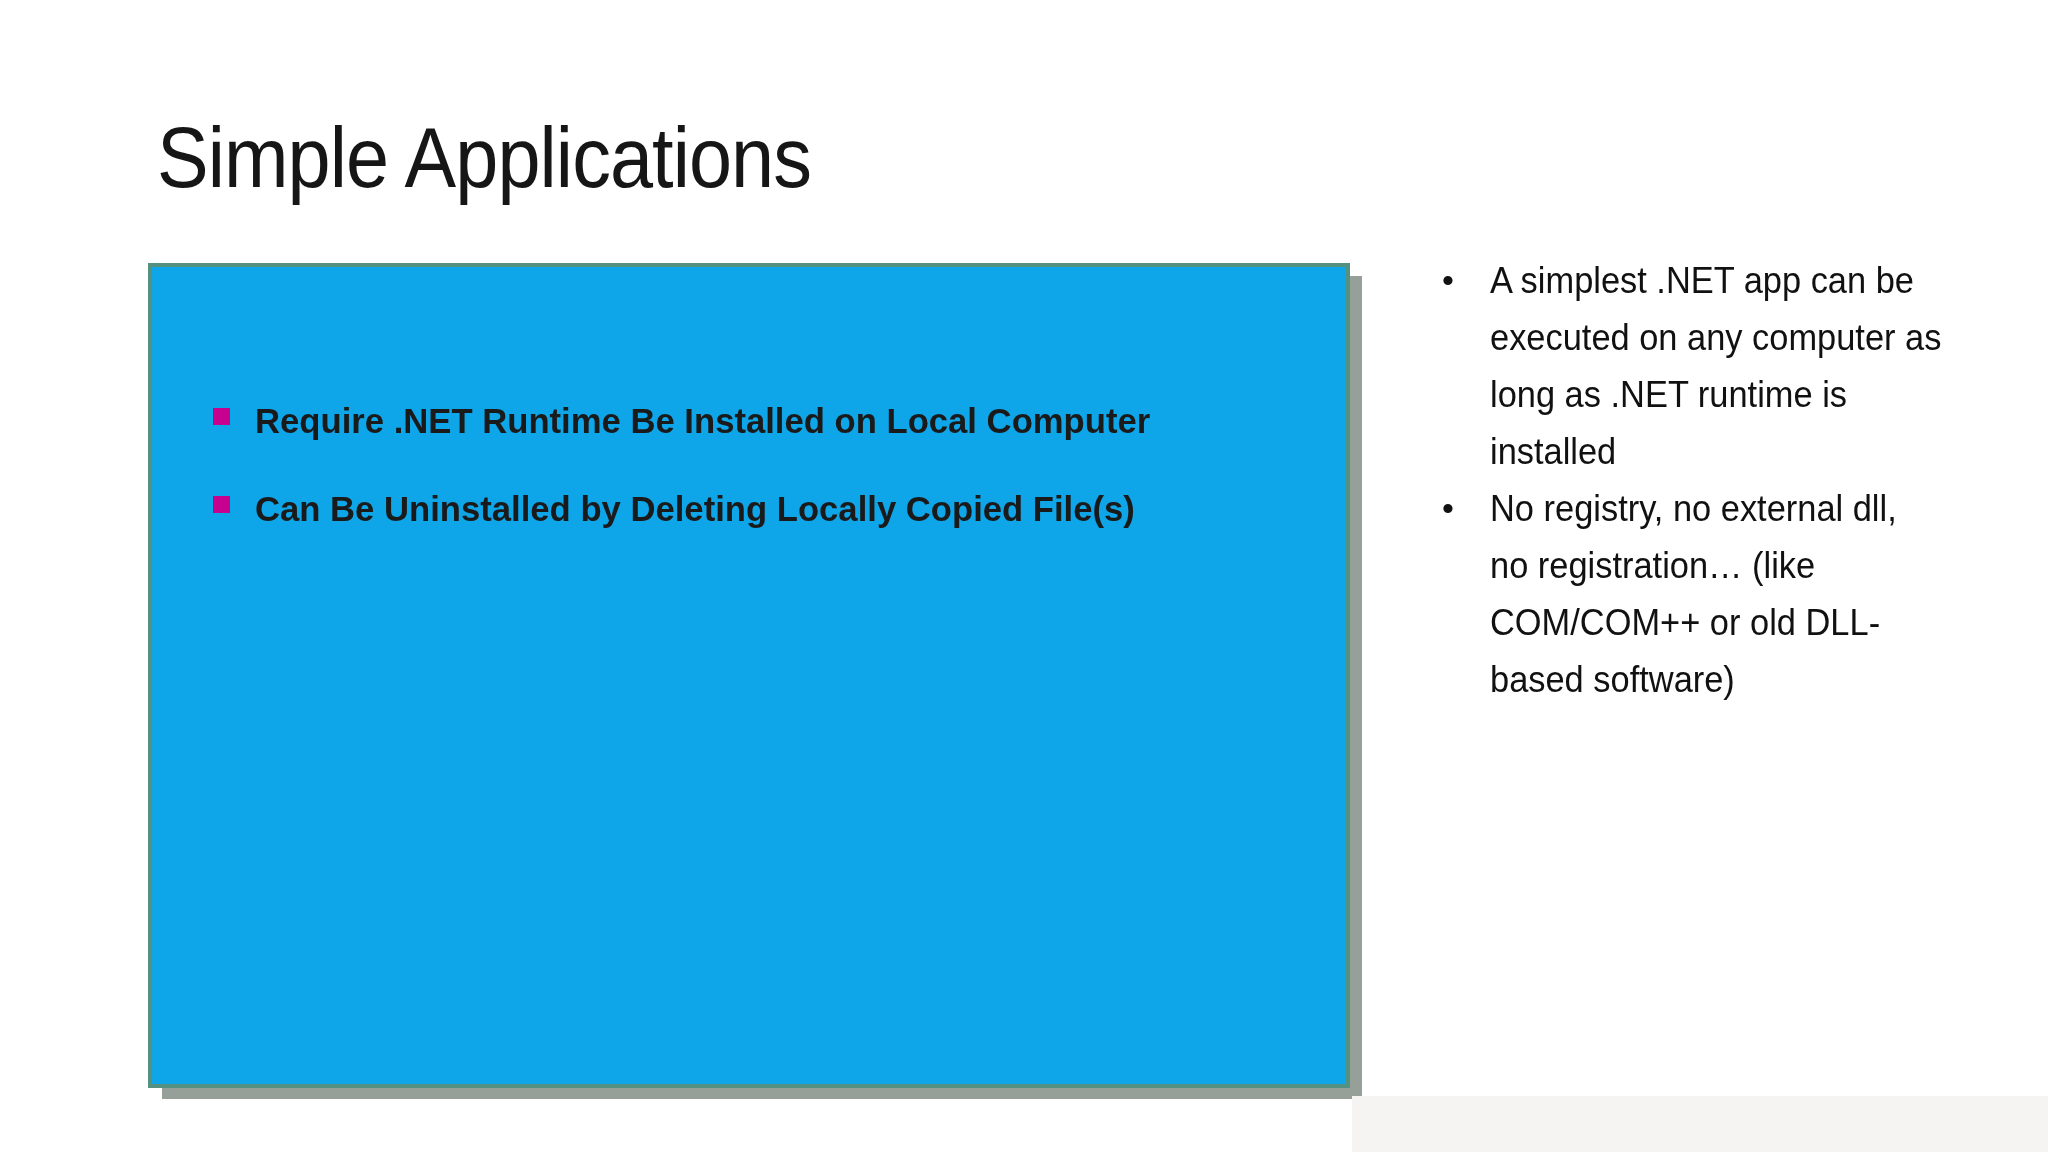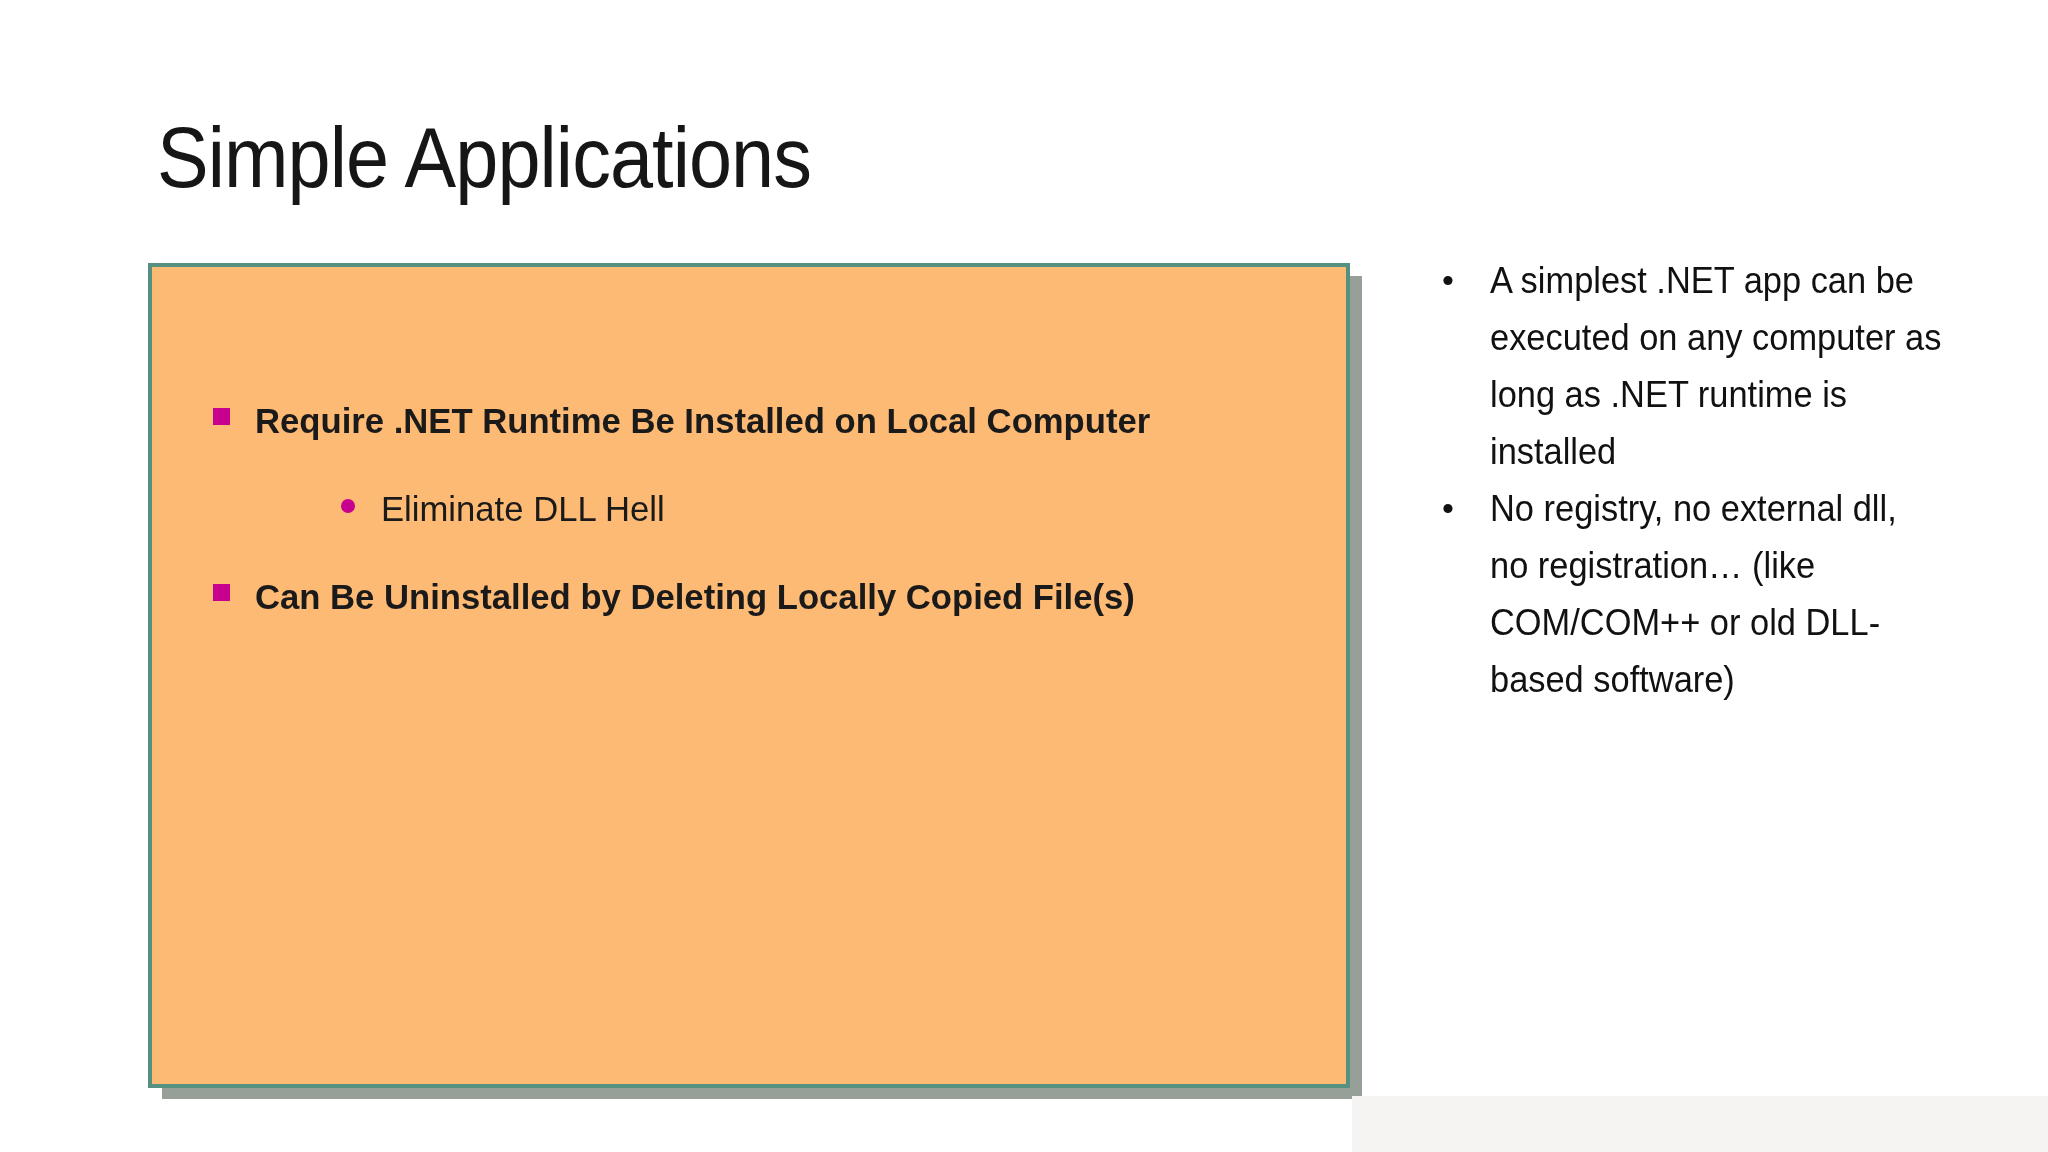--- a/index.html
+++ b/index.html
@@ -27,21 +27,21 @@
     transform: scaleX(0.90);
     transform-origin: left top;
     white-space: pre;
   }
   .content-box {
     position: absolute;
     left: 148px;
     top: 263px;
     width: 1202px;
     height: 825px;
-    background: #fdba74;
+    background: #0ea5e9;
     border: 4px solid #559181;
     box-shadow: 13px 12px 0 -1px #96a099;
     padding: 128px 20px 20px 61px;
   }
   .box-item {
     display: flex;
     align-items: flex-start;
     margin-bottom: 36px;
   }
   .box-item .sq {
@@ -122,24 +122,20 @@
   <div class="content-box">
 
     <div class="box-item">
       <span class="sq"></span>
       <span class="txt">Require .NET Runtime Be Installed on Local Computer</span>
     </div>
 
 
 
 
-    <div class="box-item sub">
-      <span class="dot"></span>
-      <span class="txt">Eliminate DLL Hell</span>
-    </div>
 
     <div class="box-item">
       <span class="sq"></span>
       <span class="txt">Can Be Uninstalled by Deleting Locally Copied File(s)</span>
     </div>
 
   </div>
 
   <div class="notes">
 

